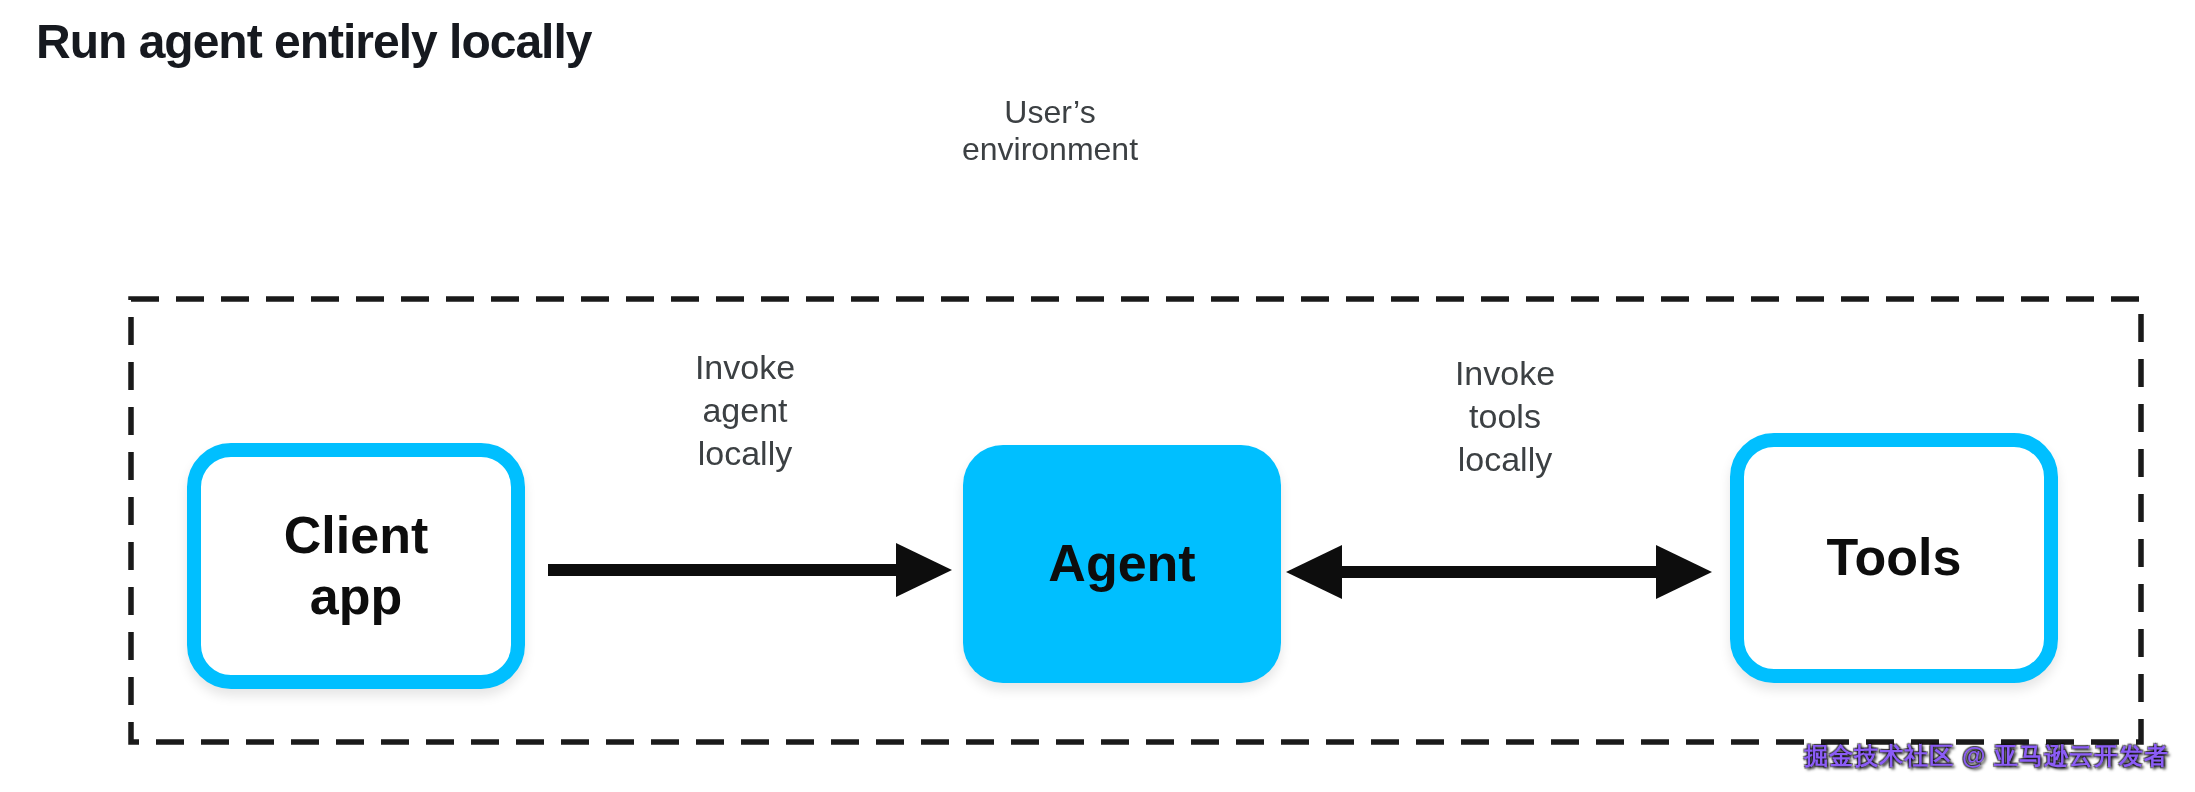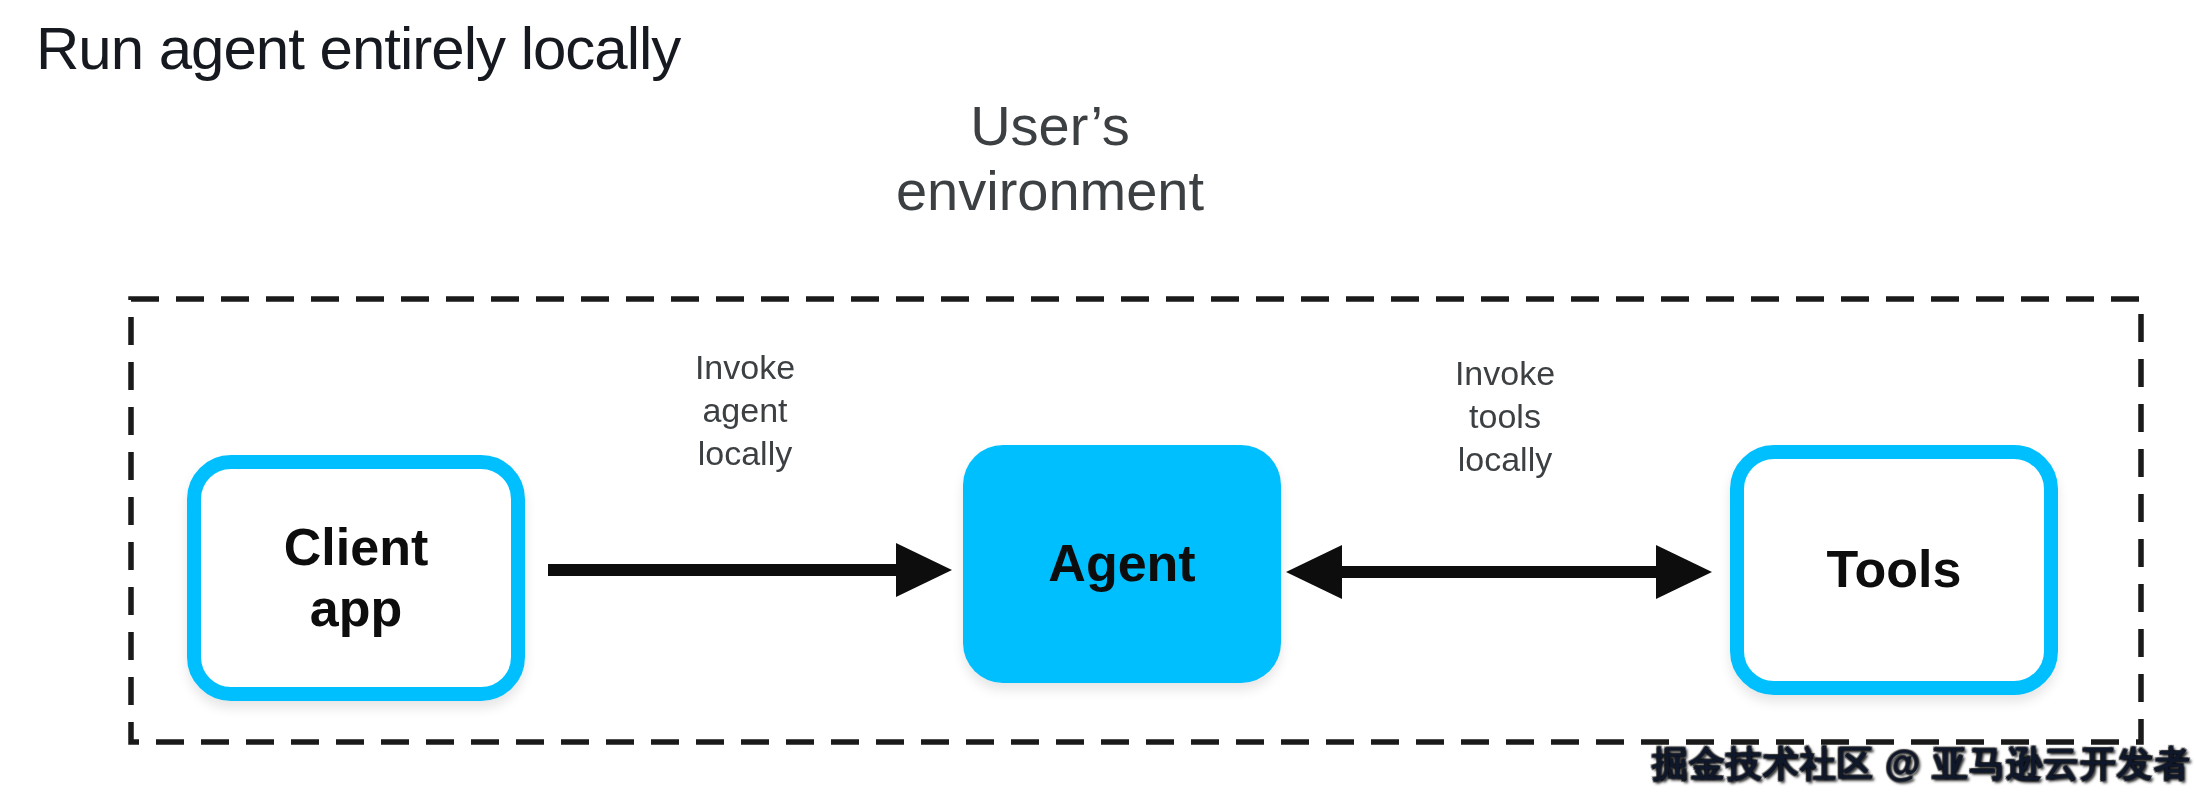--- a/index.html
+++ b/index.html
@@ -15,27 +15,27 @@
   html,body{background:#fff;}
   body{font-family:"Liberation Sans","DejaVu Sans",sans-serif;}
   .canvas{
     position:relative;
     width:2195px;height:792px;
     background:var(--background);
     overflow:hidden;
   }
   .page-title{
     position:absolute;left:36px;top:14px;
-    font-size:60px;font-weight:normal;letter-spacing:-1px;
+    font-size:48px;font-weight:bold;letter-spacing:-1px;
     color:var(--title-text);
   }
   .env-label{
     position:absolute;left:840px;top:94px;width:420px;
     text-align:center;
-    font-size:56px;line-height:1.16;
+    font-size:32px;line-height:1.16;
     color:var(--label-text);
     white-space:pre-line;
   }
   .diagram-svg{
     position:absolute;left:0;top:0;width:2195px;height:792px;
   }
   .boundary-rect{
     fill:none;
     stroke:var(--boundary);
     stroke-width:5.5;
@@ -55,43 +55,42 @@
     text-align:center;
     border-radius:44px;
     font-weight:bold;
     color:var(--node-text);
     font-size:52px;line-height:1.18;
     box-shadow:0 7px 12px rgba(0,0,0,0.10);
   }
   .node-outlined{
     background:#ffffff;
     border:14px solid var(--accent);
-    margin-top:12px;
   }
   .node-filled{
     background:var(--accent);
     border-radius:40px;
   }
   .node-label{white-space:pre-line;}
   .client-node{left:187px;top:443px;width:338px;height:246px;}
   .agent-node{left:963px;top:445px;width:318px;height:238px;}
   .tools-node{left:1730px;top:433px;width:328px;height:250px;}
   .arrow-label{
     position:absolute;
     text-align:center;
     font-size:34px;line-height:1.27;
     color:var(--label-text);
     white-space:pre-line;
   }
   .invoke-agent-label{left:595px;top:346px;width:300px;}
   .invoke-tools-label{left:1355px;top:352px;width:300px;}
   .watermark{
-    position:absolute;right:4px;top:740px;
-    font-size:36px;font-weight:bold;
-    color:#0f172a;
+    position:absolute;right:26px;top:740px;
+    font-size:24px;font-weight:bold;
+    color:#8b5cf6;
     text-shadow:
       2px 2px 3px rgba(0,0,0,0.9),
       -1px -1px 1px rgba(0,0,0,0.55),
       1px -1px 1px rgba(0,0,0,0.55),
       -1px 1px 1px rgba(0,0,0,0.55);
     letter-spacing:1px;
   }
 </style>
 </head>
 <body>

